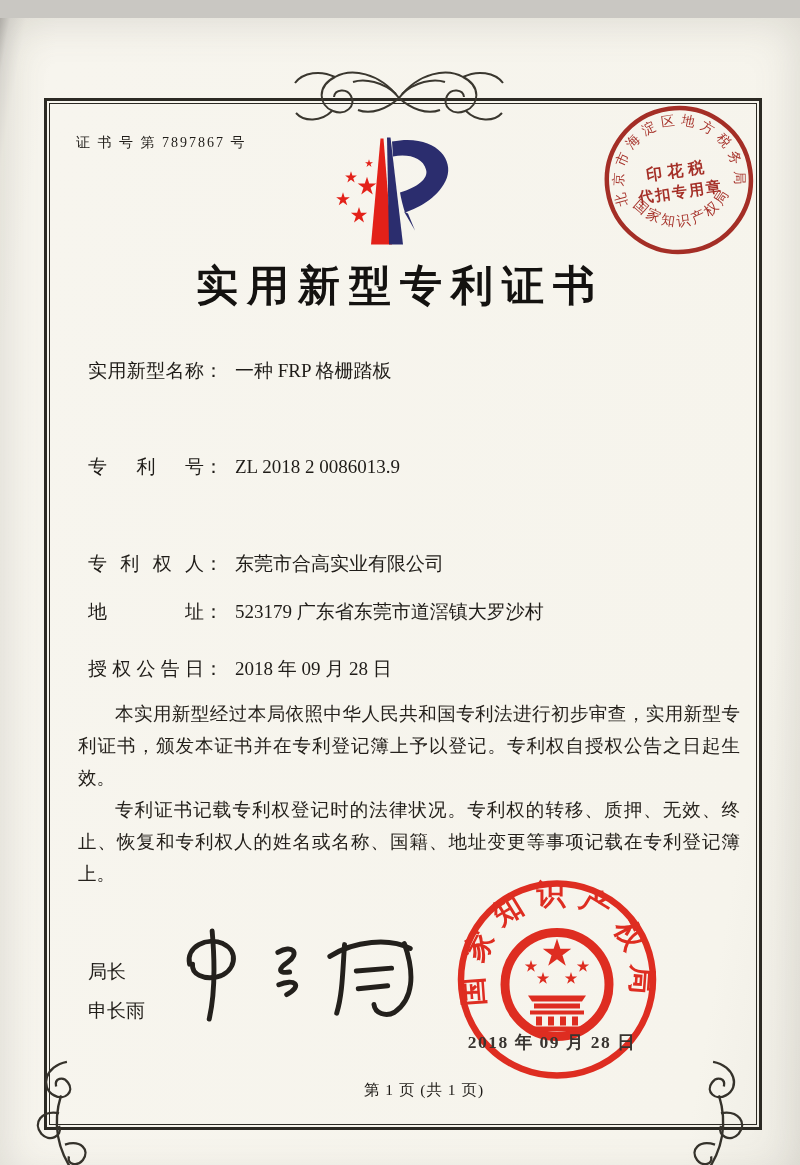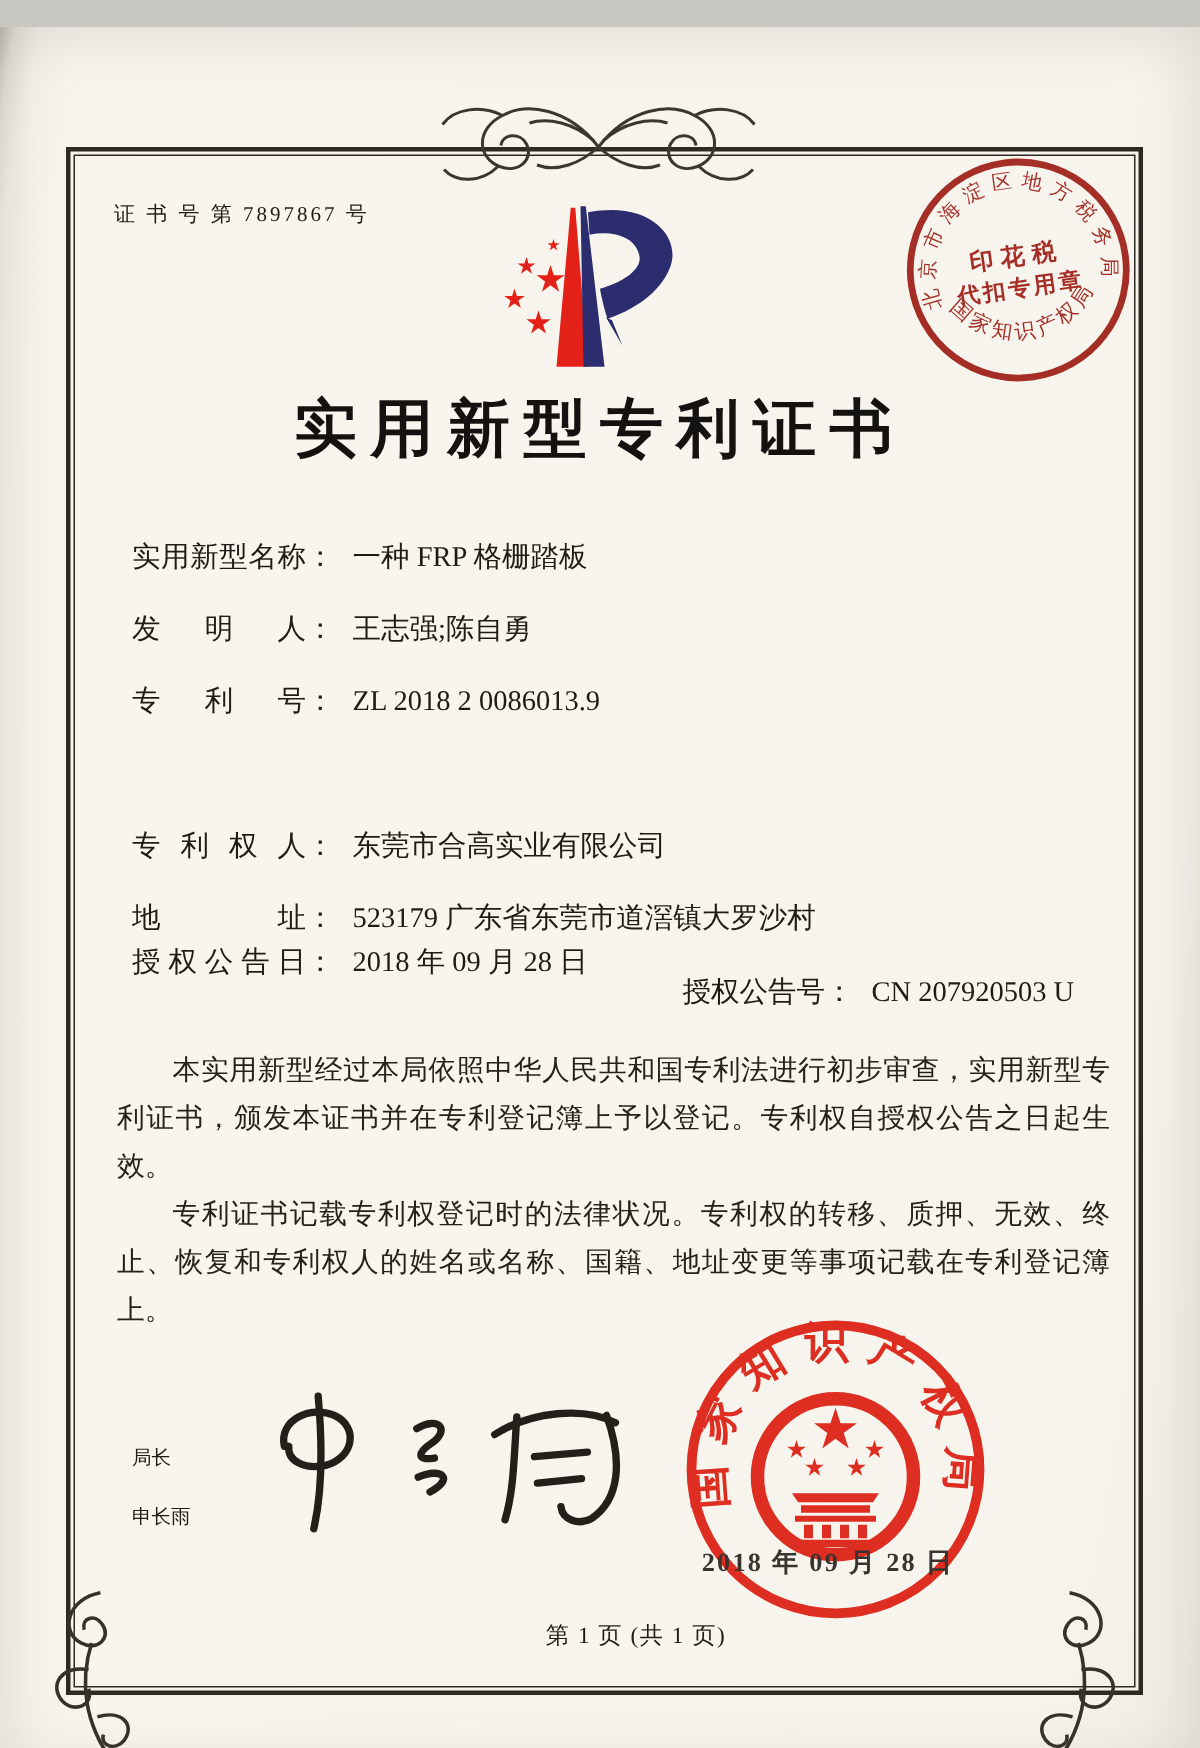--- a/index.html
+++ b/index.html
@@ -18,21 +18,21 @@
   .logo { position:absolute; left:325px; top:110px; }
   .tax-seal { position:absolute; left:596px; top:82px; opacity:.92; transform:rotate(-8deg); }
   .title { position:absolute; left:0; top:240px; width:800px; text-align:center;
     font-size:42px; font-weight:700; letter-spacing:9px; color:#141210; }
   .frow { position:absolute; left:88px; font-size:19px; white-space:nowrap; }
   .flabel { display:inline-block; width:116px; text-align:justify; text-align-last:justify; vertical-align:bottom; }
   .fvalue { margin-left:12px; }
   .grant-no { position:absolute; left:455px; top:630px; font-size:19px; white-space:nowrap; }
   .paras { position:absolute; left:78px; top:680px; width:662px; }
   .paras p { font-size:18.5px; line-height:32px; text-indent:2em; text-align:justify; color:#25211c; }
-  .officer { position:absolute; left:88px; top:934px; font-size:13px; line-height:39px; }
+  .officer { position:absolute; left:88px; top:934px; font-size:19px; line-height:39px; }
   .signature { position:absolute; left:168px; top:902px; }
   .office-seal { position:absolute; left:450px; top:860px; }
   .flourish-top { position:absolute; left:254px; top:46px; }
   .flourish-bl { position:absolute; left:20px; top:1036px; }
   .flourish-br { position:absolute; left:674px; top:1036px; }
   .footer { position:absolute; left:0; top:1062px; width:800px; text-align:center;
     font-size:15.5px; letter-spacing:1px;margin-left:24px; }
 </style>
 </head>
 <body>
@@ -99,39 +99,33 @@
         <textPath href="#taxBot" startOffset="50%" text-anchor="middle">国家知识产权局</textPath>
       </text>
     </g>
   </svg>
 
   <div class="title">实用新型专利证书</div>
 
   <div class="frow" style="top:340px">
     <span class="flabel">实用新型名称</span><span>：</span><span class="fvalue">一种 FRP 格栅踏板</span>
   </div>
-  <div class="frow" style="top:388px">
-    <span class="flabel">发明人</span><span>：</span><span class="fvalue">王志强;陈自勇</span>
-  </div>
   <div class="frow" style="top:436px">
     <span class="flabel">专利号</span><span>：</span><span class="fvalue">ZL 2018 2 0086013.9</span>
   </div>
   <div class="frow" style="top:533px">
     <span class="flabel">专利权人</span><span>：</span><span class="fvalue">东莞市合高实业有限公司</span>
   </div>
   <div class="frow" style="top:581px">
     <span class="flabel">地址</span><span>：</span><span class="fvalue">523179 广东省东莞市道滘镇大罗沙村</span>
   </div>
-  <div class="frow" style="top:610px">
+  <div class="frow" style="top:638px">
     <span class="flabel">授权公告日</span><span>：</span><span class="fvalue">2018 年 09 月 28 日</span>
   </div>
 
-  <div class="grant-no">
-    <span>授权公告号</span><span>：</span><span class="fvalue">CN 207920503 U</span>
-  </div>
 
   <div class="paras">
     <p>本实用新型经过本局依照中华人民共和国专利法进行初步审查，实用新型专利证书，颁发本证书并在专利登记簿上予以登记。专利权自授权公告之日起生效。</p>
     <p>专利证书记载专利权登记时的法律状况。专利权的转移、质押、无效、终止、恢复和专利权人的姓名或名称、国籍、地址变更等事项记载在专利登记簿上。</p>
   </div>
 
   <div class="officer">
     <div>局长</div>
     <div>申长雨</div>
   </div>

